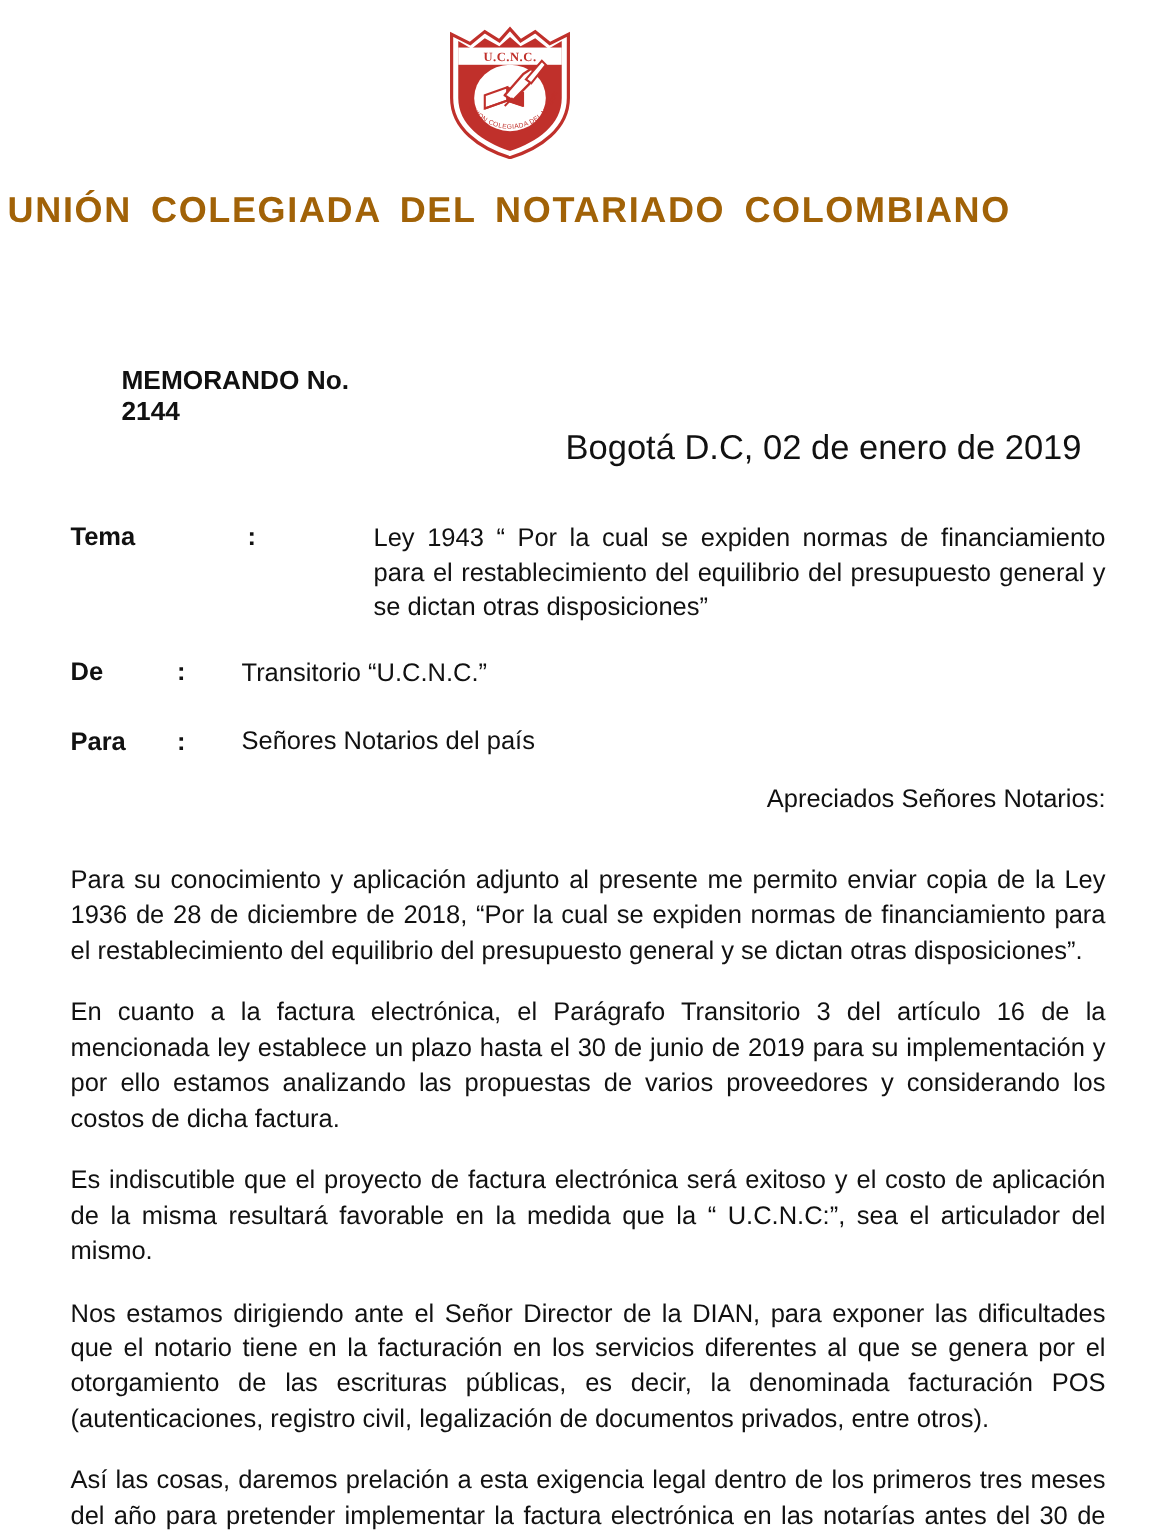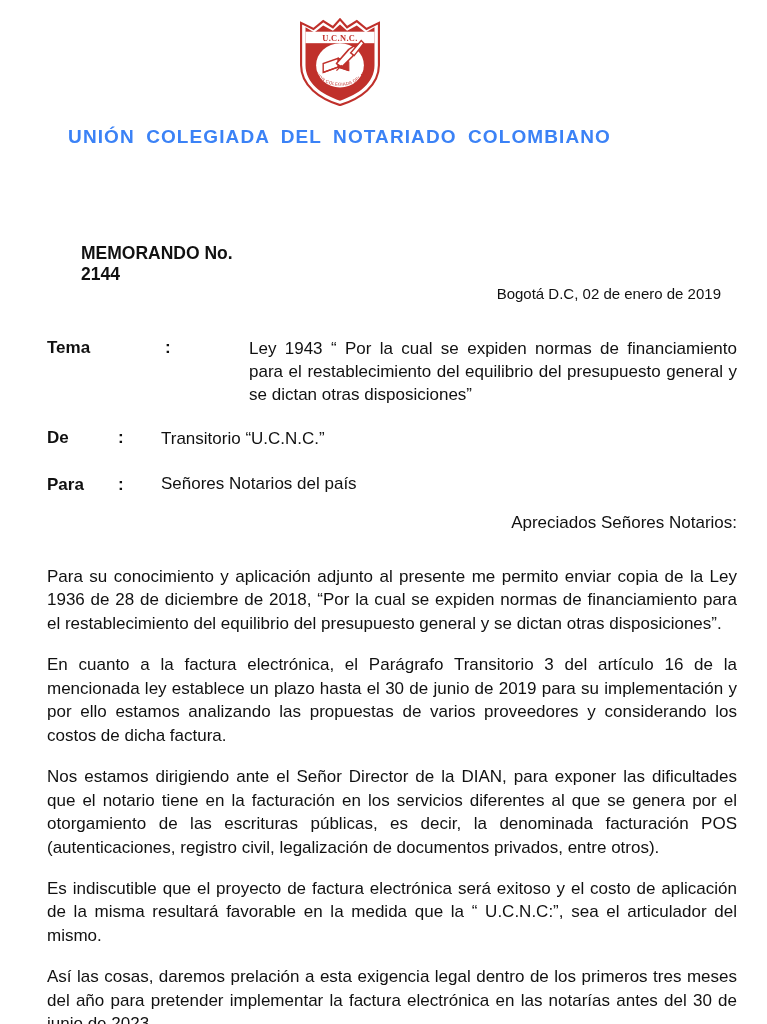--- a/index.html
+++ b/index.html
@@ -31,25 +31,25 @@
     text-align: center;
   }
   .logo-wrap {
     display: inline-block;
     width: 92px;
     height: 92px;
     line-height: 0;
   }
   .org-title {
     margin-top: 16px;
-    font-size: 19px;
+    font-size: 24px;
     font-weight: bold;
     letter-spacing: 1.1px;
     word-spacing: 5px;
-    color: #3b82f6;
+    color: #a16207;
     font-family: "Liberation Sans", "DejaVu Sans", sans-serif;
   }
 
   
   .content {
     position: absolute;
     left: 47px;
     top: 243px;
     width: 690px;
   }
@@ -67,21 +67,21 @@
   }
   .memo-number {
     font-weight: bold;
     margin-left: 34px;
     white-space: nowrap;
   }
   .memo-date {
     margin-left: auto;
     margin-right: 16px;
     white-space: nowrap;
-    font-size: 15px;
+    font-size: 23px;
   }
 
   
   .field-row {
     display: flex;
     align-items: flex-start;
     font-size: 17px;
     margin-bottom: 16px;
   }
   .field-label {
@@ -206,18 +206,18 @@
     <div class="field-row para">
       <span class="field-label">Para</span>
       <span class="field-colon">:</span>
       <span class="field-value">Señores Notarios del país</span>
     </div>
 
     <p class="para salutation">Apreciados Señores Notarios:</p>
 
     <p class="para">Para su conocimiento y aplicación adjunto al presente me permito enviar copia de la Ley 1936 de 28 de diciembre de 2018, “Por la cual se expiden normas de financiamiento para el restablecimiento del equilibrio del presupuesto general y se dictan otras disposiciones”.</p>
     <p class="para">En cuanto a la factura electrónica, el Parágrafo Transitorio 3 del artículo 16 de la mencionada ley establece un plazo hasta el 30 de junio de 2019 para su implementación y por ello estamos analizando las propuestas de varios proveedores y considerando los costos de dicha factura.</p>
+    <p class="para">Es indiscutible que el proyecto de factura electrónica será exitoso y el costo de aplicación de la misma resultará favorable en la medida que la “ U.C.N.C:”, sea el articulador del mismo.</p>
     <p class="para">Nos estamos dirigiendo ante el Señor Director de la DIAN, para exponer las dificultades que el notario tiene en la facturación en los servicios diferentes al que se genera por el otorgamiento de las escrituras públicas, es decir, la denominada facturación POS (autenticaciones, registro civil, legalización de documentos privados, entre otros).</p>
-    <p class="para">Es indiscutible que el proyecto de factura electrónica será exitoso y el costo de aplicación de la misma resultará favorable en la medida que la “ U.C.N.C:”, sea el articulador del mismo.</p>
     <p class="para">Así las cosas, daremos prelación a esta exigencia legal dentro de los primeros tres meses del año para pretender implementar la factura electrónica en las notarías antes del 30 de junio de 2023.</p>
 
   </div>
 </div>
 
 </body></html>

